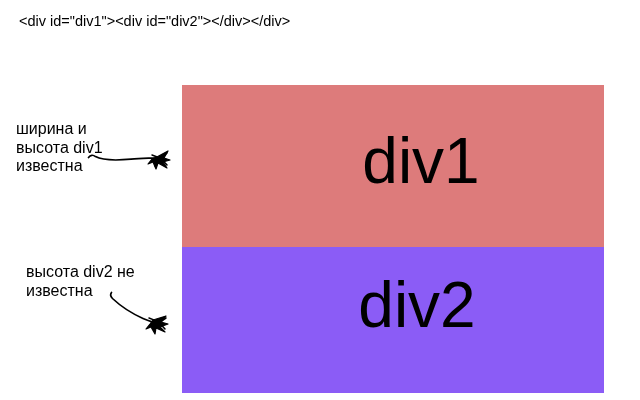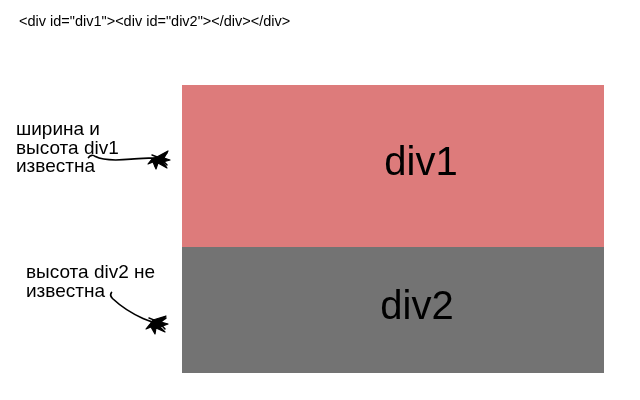--- a/index.html
+++ b/index.html
@@ -38,27 +38,27 @@
     width: 422px;
     height: 288px;
     background: #dd7b7b;
     box-sizing: border-box;
   }
   #div2-box {
     position: absolute;
     left: 0px;
     top: 162px;
     width: 422px;
-    height: 126px;
-    background: #737373;
+    height: 146px;
+    background: #8b5cf6;
     box-sizing: border-box;
   }
   .box-label {
     position: absolute;
-    font-size: 40px;
+    font-size: 64px;
     line-height: 56px;
     font-weight: 400;
     color: #000000;
     white-space: pre;
   }
   #div1-label {
     left: 50%;
     top: 48px;
     transform: translateX(-50%);
     margin-left: 28px;
@@ -66,21 +66,21 @@
   #div2-label {
     left: 50%;
     top: 30px;
     transform: translateX(-50%);
     margin-left: 24px;
   }
 
   
   .annotation-text {
     position: absolute;
-    font-size: 19px;
+    font-size: 16px;
     line-height: 18.5px;
     white-space: pre;
     color: #000000;
   }
   #annotation-1-text {
     left: 16px;
     top: 120px;
   }
   #annotation-2-text {
     left: 26px;

